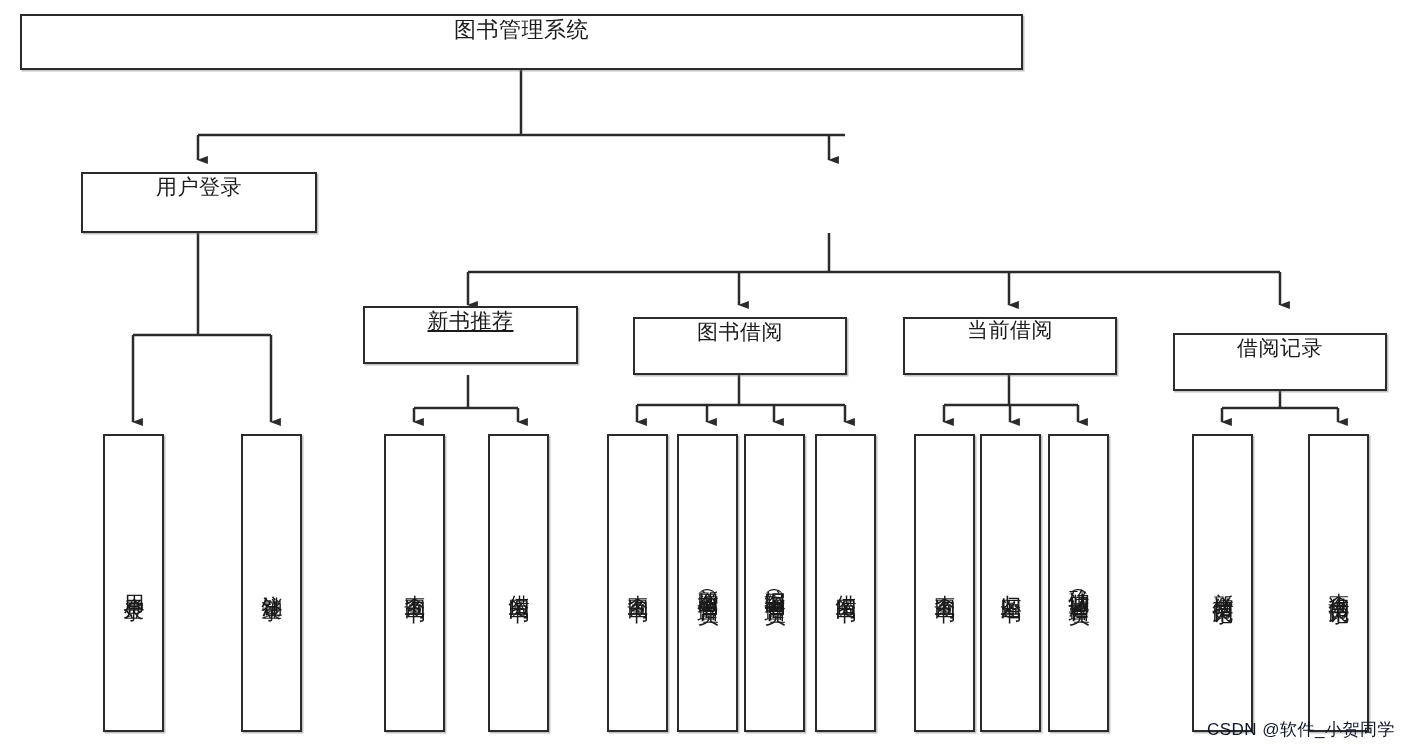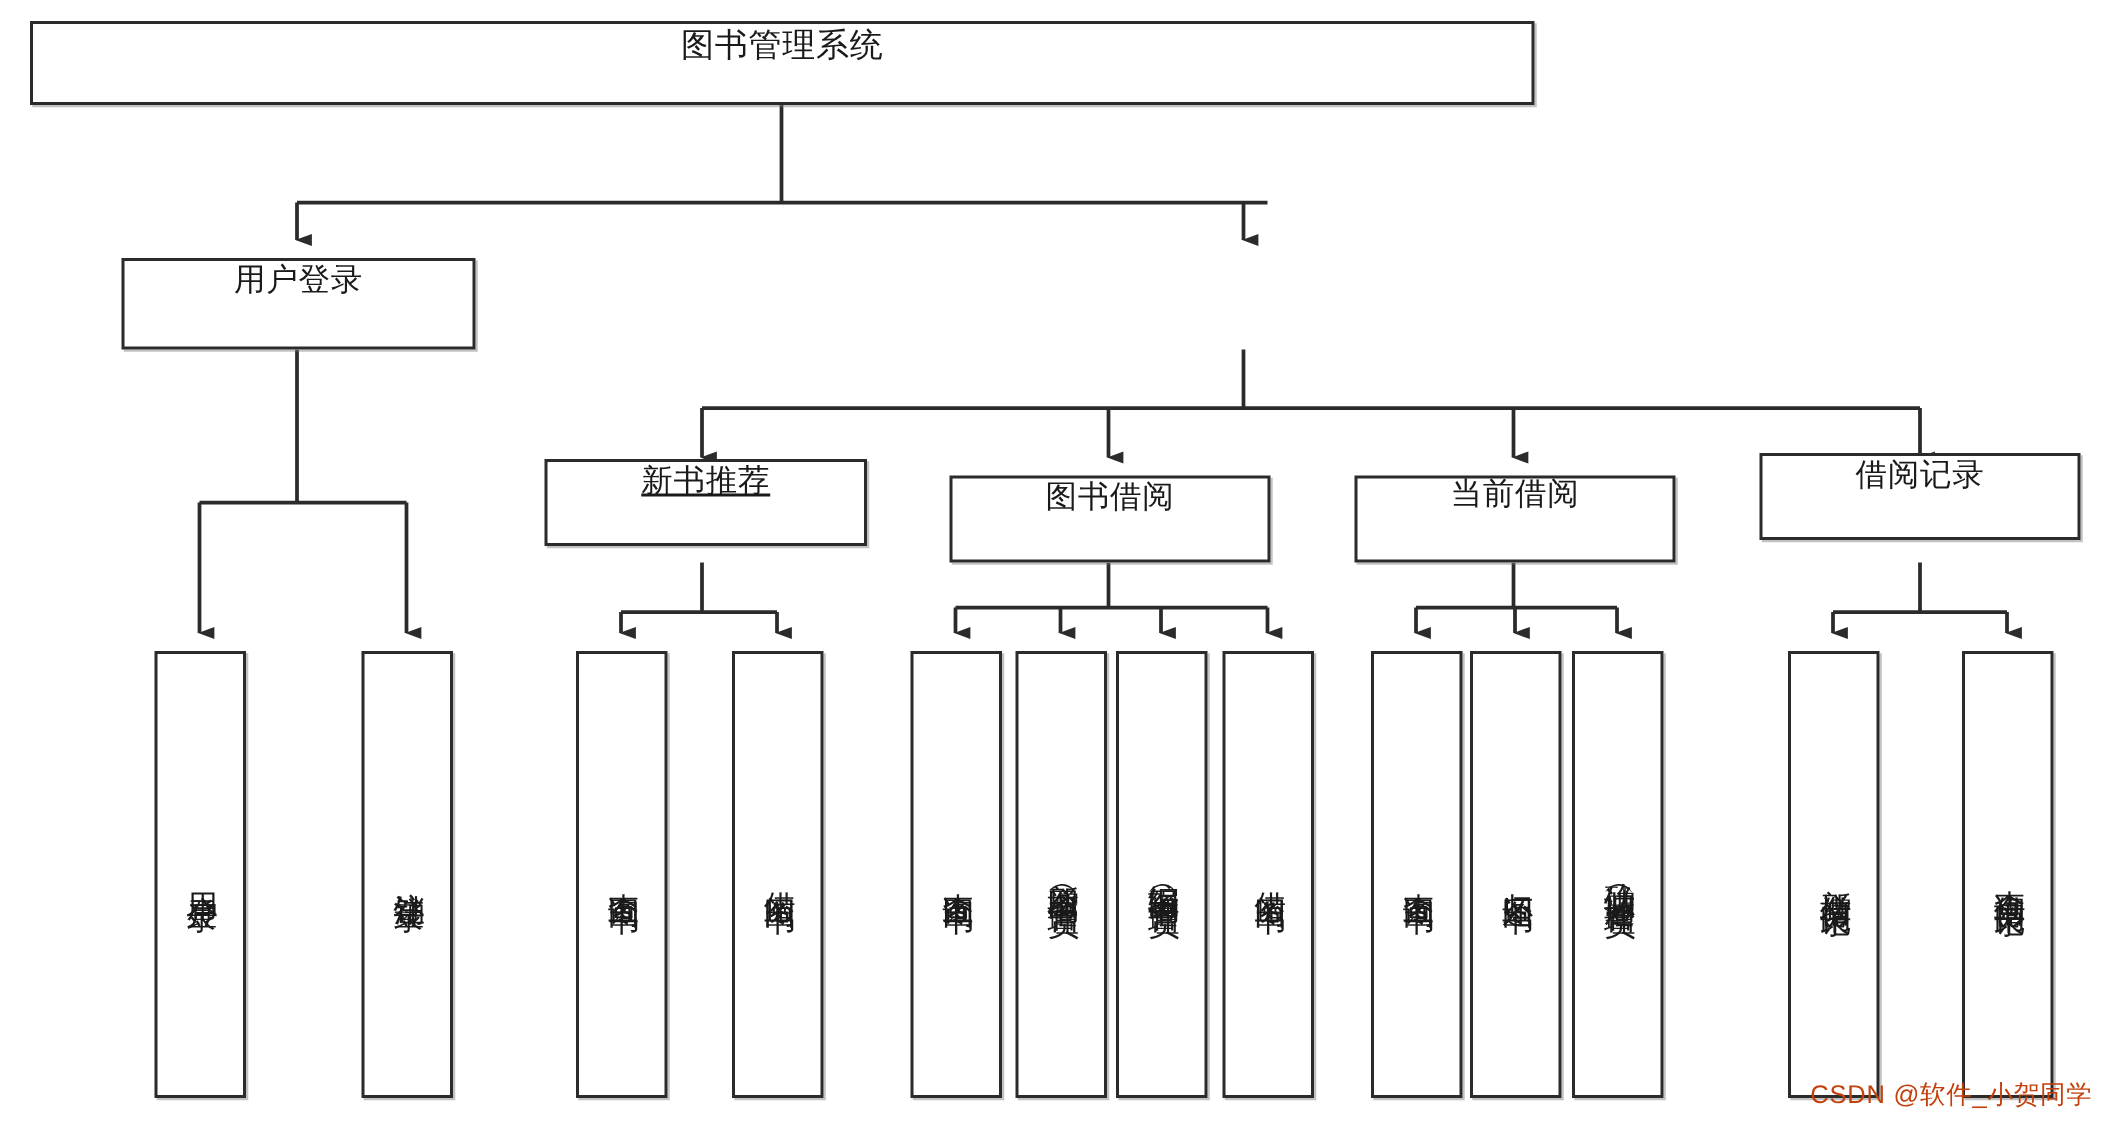--- a/index.html
+++ b/index.html
@@ -56,21 +56,21 @@
     font-size: 21px;
     line-height: 1.18;
     letter-spacing: 2.5px;
     max-height: 100%;
   }
   .watermark {
     position: absolute;
     right: 10px;
     bottom: 6px;
     font-size: 17px;
-    color: #c2410c;
+    color: #0f172a;
     font-family: "Liberation Sans", "DejaVu Sans", sans-serif;
     white-space: nowrap;
     letter-spacing: 0.5px;
   }
 </style>
 </head>
 <body>
 
 <div id="diagram-root">
 
@@ -138,21 +138,21 @@
   </div>
 
   <div class="node horiz" style="left:633px; top:317px; width:214px; height:58px;">
     <span class="lbl">图书借阅</span>
   </div>
 
   <div class="node horiz" style="left:903px; top:317px; width:214px; height:58px;font-family:Liberation Mono, monospace;">
     <span class="lbl">当前借阅</span>
   </div>
 
-  <div class="node horiz" style="left:1173px; top:302px; width:214px; height:58px;">
+  <div class="node horiz" style="left:1173px; top:333px; width:214px; height:58px;">
     <span class="lbl">借阅记录</span>
   </div>
 
   <div class="node vert" style="left:103px; top:434px; width:61px; height:298px;">
     <span class="lbl">用户登录</span>
   </div>
 
   <div class="node vert" style="left:241px; top:434px; width:61px; height:298px;">
     <span class="lbl">注销登录</span>
   </div>

